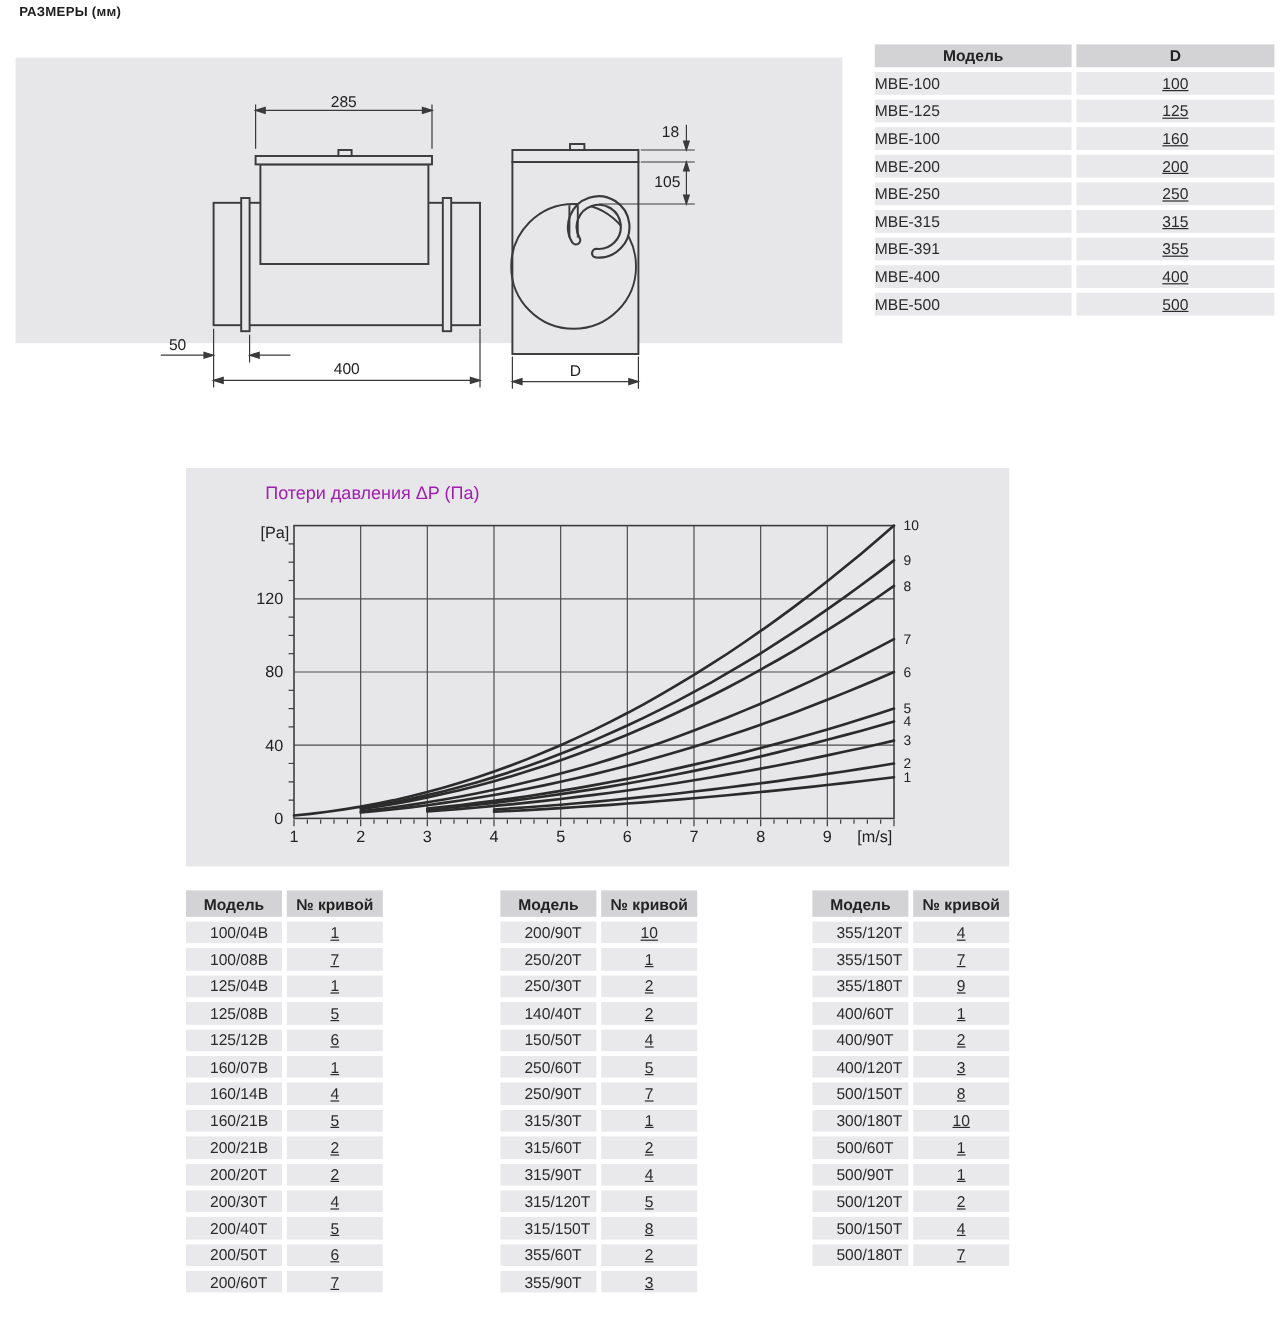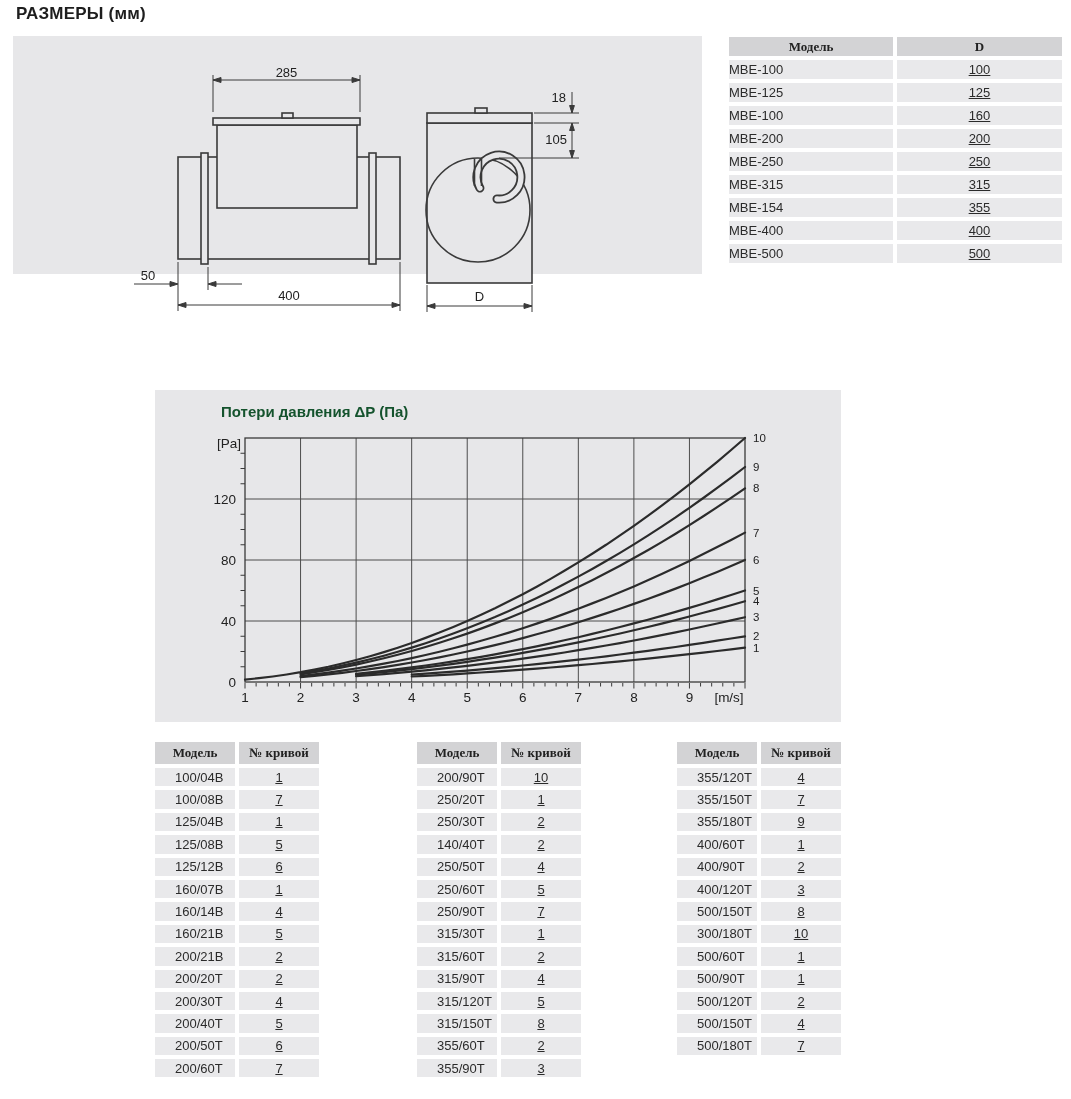--- a/index.html
+++ b/index.html
@@ -1,32 +1,32 @@
 <!DOCTYPE html>
 <html><head>
 <meta charset="utf-8">
 <style>
   html,body{margin:0;padding:0;background:#fff;}
   body{font-family:"Liberation Sans","DejaVu Sans",sans-serif;color:#222;}
   #page{position:relative;width:1071px;height:1099px;background:#fff;overflow:hidden;}
-  .page-title{position:absolute;left:16px;top:4px;font-size:17px;font-weight:700;color:#1e1e1e;letter-spacing:.2px;}
+  .page-title{position:absolute;left:16px;top:4px;font-size:11px;font-weight:700;color:#1e1e1e;letter-spacing:.2px;}
   .panel{position:absolute;background:#e7e7e9;}
-  #drawing-panel{left:13px;top:36px;width:689px;height:238px;text-decoration:underline;}
+  #drawing-panel{left:13px;top:48px;width:689px;height:238px;text-decoration:underline;}
   #chart-panel{left:155px;top:390px;width:686px;height:332px;}
-  .chart-title{position:absolute;left:66px;top:13px;font-size:15px;font-weight:700;color:#14532d;}
+  .chart-title{position:absolute;left:66px;top:13px;font-size:15px;font-weight:400;color:#a21caf;}
   
   .gtable{position:absolute;display:grid;column-gap:4px;row-gap:4px;}
   #model-table{left:729px;top:37px;grid-template-columns:164px 165px;}
   .ctable{top:742px;grid-template-columns:80px 80px;}
   #curve-table-1{left:155px;}
   #curve-table-2{left:417px;}
   #curve-table-3{left:677px;}
   .cell{background:#e9e9eb;display:flex;align-items:center;font-size:13px;color:#2b2b2b;height:18.4px;}
   #model-table .cell{height:19px;}
-  .cell.h{background:#d3d3d5;font-weight:700;height:22px;justify-content:center;color:#222;font-family:Liberation Serif, serif;}
+  .cell.h{background:#d3d3d5;font-weight:700;height:22px;justify-content:center;color:#222;}
   .cell.name{}
   .ctable .cell.name{padding-left:20px;}
   .cell.num{justify-content:center;text-decoration:underline;}
   .rowc{display:contents;}
   
   .dimtext{font-size:13px;fill:#222;}
   .tick{font-size:13.5px;fill:#222;}
   .curvelabel{font-size:11.5px;fill:#222;}
   svg{display:block;}
 </style>
@@ -129,21 +129,21 @@
       </div><div class="rowc">
         <div class="cell name">МВЕ-200</div>
         <div class="cell num">200</div>
       </div><div class="rowc">
         <div class="cell name">МВЕ-250</div>
         <div class="cell num">250</div>
       </div><div class="rowc">
         <div class="cell name">МВЕ-315</div>
         <div class="cell num">315</div>
       </div><div class="rowc">
-        <div class="cell name">МВЕ-154</div>
+        <div class="cell name">МВЕ-391</div>
         <div class="cell num">355</div>
       </div><div class="rowc">
         <div class="cell name">МВЕ-400</div>
         <div class="cell num">400</div>
       </div><div class="rowc">
         <div class="cell name">МВЕ-500</div>
         <div class="cell num">500</div>
       </div></div>
   </div>
 
@@ -319,21 +319,21 @@
       </div><div class="rowc">
         <div class="cell name">250/20Т</div>
         <div class="cell num">1</div>
       </div><div class="rowc">
         <div class="cell name">250/30Т</div>
         <div class="cell num">2</div>
       </div><div class="rowc">
         <div class="cell name">140/40Т</div>
         <div class="cell num">2</div>
       </div><div class="rowc">
-        <div class="cell name">250/50Т</div>
+        <div class="cell name">150/50Т</div>
         <div class="cell num">4</div>
       </div><div class="rowc">
         <div class="cell name">250/60Т</div>
         <div class="cell num">5</div>
       </div><div class="rowc">
         <div class="cell name">250/90Т</div>
         <div class="cell num">7</div>
       </div><div class="rowc">
         <div class="cell name">315/30Т</div>
         <div class="cell num">1</div>

